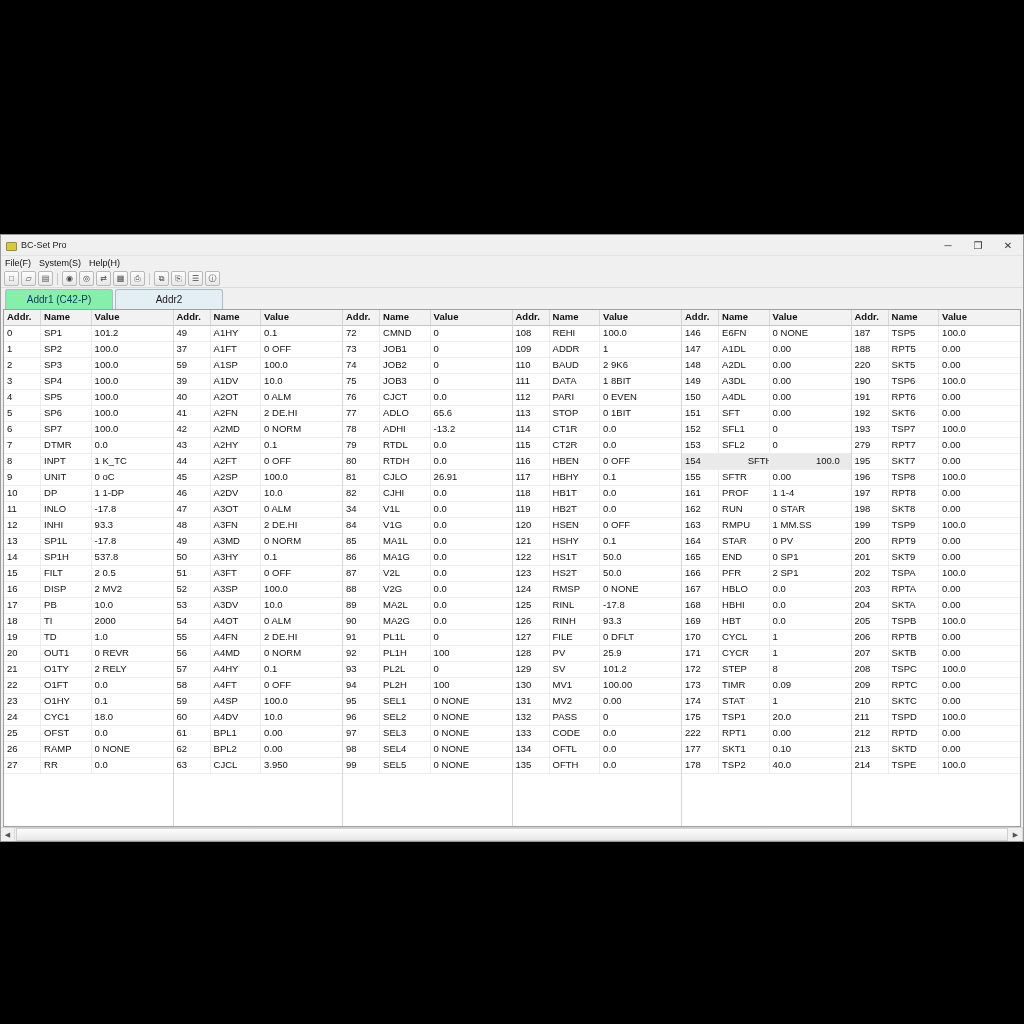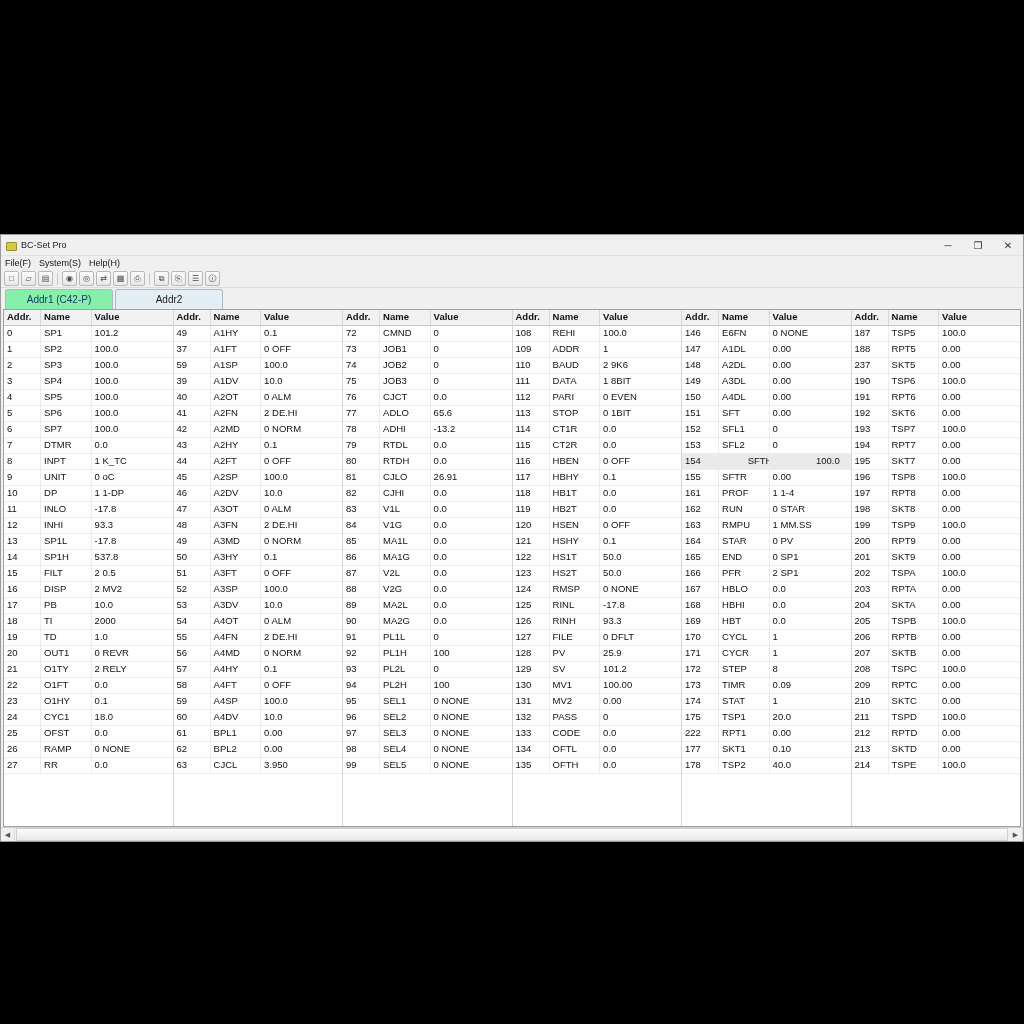--- a/index.html
+++ b/index.html
@@ -435,21 +435,21 @@
               <div class="c-addr">81</div>
               <div class="c-name">CJLO</div>
               <div class="c-val dim">26.91</div>
             </div>
             <div class="row">
               <div class="c-addr">82</div>
               <div class="c-name">CJHI</div>
               <div class="c-val dim">0.0</div>
             </div>
             <div class="row">
-              <div class="c-addr">83</div>
+              <div class="c-addr">34</div>
               <div class="c-name">V1L</div>
               <div class="c-val dim">0.0</div>
             </div>
             <div class="row">
               <div class="c-addr">84</div>
               <div class="c-name">V1G</div>
               <div class="c-val dim">0.0</div>
             </div>
             <div class="row">
               <div class="c-addr">85</div>
@@ -837,21 +837,21 @@
               <div class="c-addr">187</div>
               <div class="c-name">TSP5</div>
               <div class="c-val">100.0</div>
             </div>
             <div class="row">
               <div class="c-addr">188</div>
               <div class="c-name">RPT5</div>
               <div class="c-val">0.00</div>
             </div>
             <div class="row">
-              <div class="c-addr">237</div>
+              <div class="c-addr">220</div>
               <div class="c-name">SKT5</div>
               <div class="c-val">0.00</div>
             </div>
             <div class="row">
               <div class="c-addr">190</div>
               <div class="c-name">TSP6</div>
               <div class="c-val">100.0</div>
             </div>
             <div class="row">
               <div class="c-addr">191</div>
@@ -862,21 +862,21 @@
               <div class="c-addr">192</div>
               <div class="c-name">SKT6</div>
               <div class="c-val">0.00</div>
             </div>
             <div class="row">
               <div class="c-addr">193</div>
               <div class="c-name">TSP7</div>
               <div class="c-val">100.0</div>
             </div>
             <div class="row">
-              <div class="c-addr">194</div>
+              <div class="c-addr">279</div>
               <div class="c-name">RPT7</div>
               <div class="c-val">0.00</div>
             </div>
             <div class="row">
               <div class="c-addr">195</div>
               <div class="c-name">SKT7</div>
               <div class="c-val">0.00</div>
             </div>
             <div class="row">
               <div class="c-addr">196</div>

